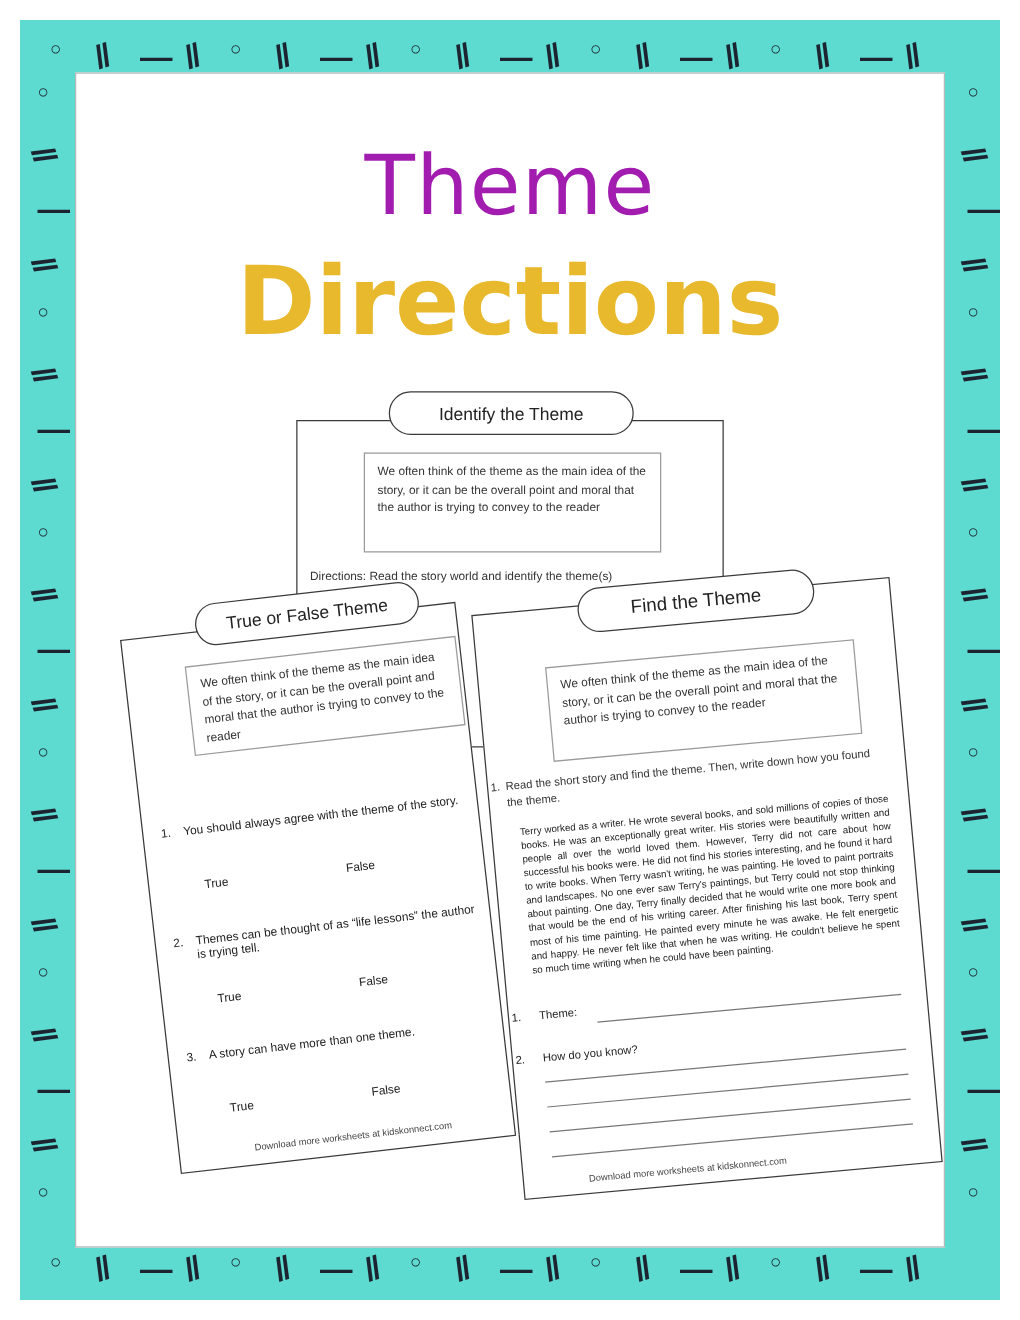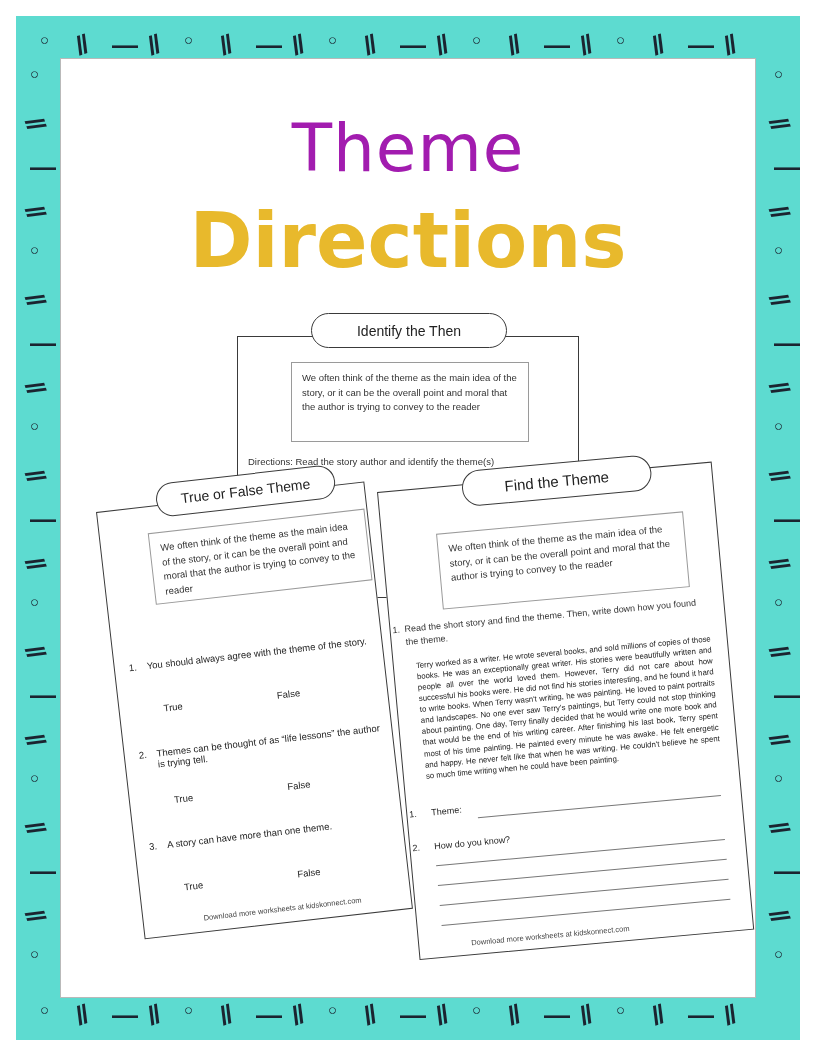--- a/index.html
+++ b/index.html
@@ -282,23 +282,23 @@
       <div class="deco hash" style="left: 774px; top: 814px; transform: rotate(72deg);">//</div>
       <div class="deco dash" style="left: 774px; top: 858px; transform: rotate(0deg);">—</div>
       <div class="deco hash" style="left: 774px; top: 902px; transform: rotate(72deg);">//</div>
       <div class="deco circ" style="left: 774px; top: 946px; transform: rotate(0deg);">○</div>
     </div>
 
   <div class="title-main">Theme</div>
   <div class="title-sub">Directions</div>
 
   <div class="sheet" id="sheet-identify"></div>
-  <div class="pill" id="pill-identify">Identify the Then</div>
+  <div class="pill" id="pill-identify">Identify the Theme</div>
   <div class="infobox" id="info-identify">We often think of the theme as the main idea of the story, or it can be the overall point and moral that the author is trying to convey to the reader</div>
-  <div class="body-text" id="dir-identify">Directions: Read the story author and identify the theme(s)</div>
+  <div class="body-text" id="dir-identify">Directions: Read the story world and identify the theme(s)</div>
 
   <div class="sheet" id="sheet-truefalse">
     <div class="tf-inner">
       <div class="pill" id="pill-truefalse">True or False Theme</div>
       <div class="infobox" id="info-truefalse">We often think of the theme as the main idea of the story, or it can be the overall point and moral that the author is trying to convey to the reader</div>
 
       <div class="tf-q" style="left:14px; top:152px;">1.</div>
       <div class="tf-q" style="left:32px; top:152px; width:230px;">You should always agree with the theme of the story.</div>
       <div class="tf-opt" style="left:44px; top:196px;">True</div>
       <div class="tf-opt" style="left:158px; top:196px;">False</div>

